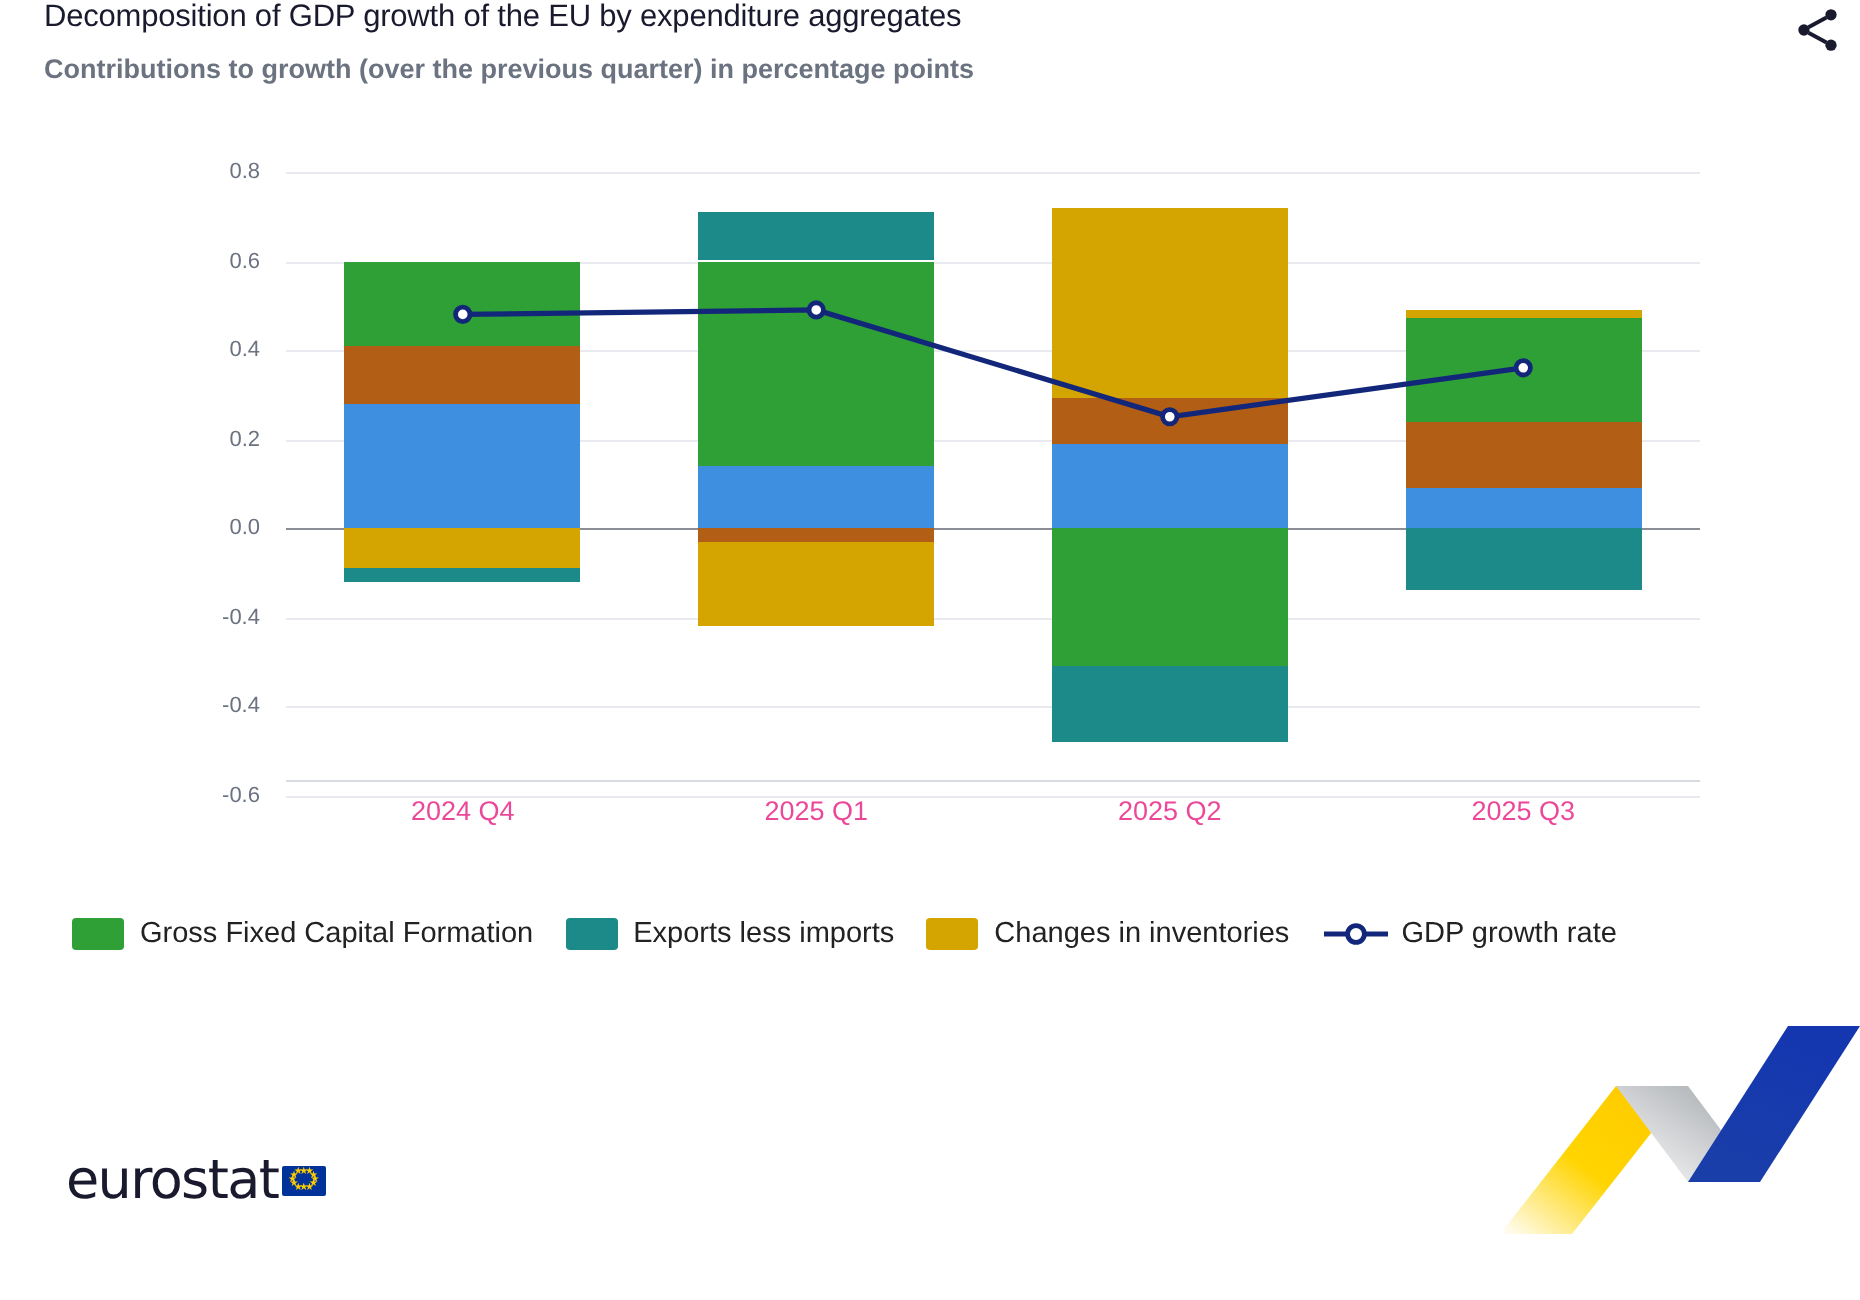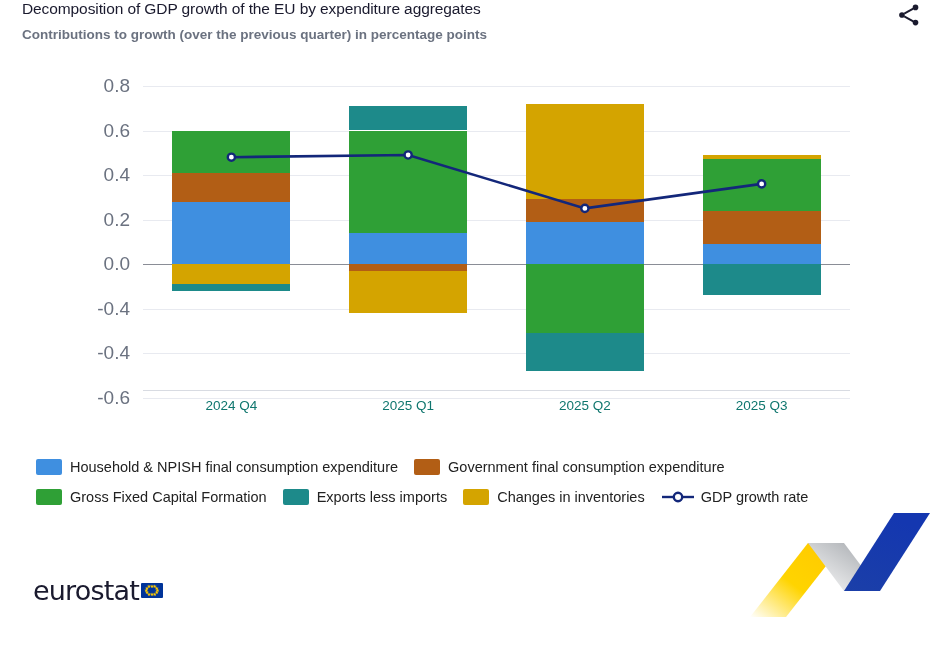--- a/index.html
+++ b/index.html
@@ -73,34 +73,34 @@
     left: 143px;
     width: 707px;
     height: 1px;
     background: #d8dbe2;
   }
   .y-tick-label {
     position: absolute;
     right: 0px;
     width: 52px;
     text-align: right;
-    font-size: 19px;
+    font-size: 11px;
     color: #6b7280;
     transform: translateY(-50%);
   }
   .y-tick-wrap {
     position: absolute;
     left: 30px;
     width: 100px;
   }
   .x-tick-label {
     position: absolute;
     top: 398px;
     font-size: 13.5px;
-    color: #0f766e;
+    color: #ec4899;
     text-align: center;
     width: 160px;
   }
 
   .bar-seg {
     position: absolute;
   }
 
   #line-svg {
     position: absolute;
@@ -268,30 +268,20 @@
     </svg>
   <div id="xlabels-layer">
       <div class="x-tick-label" style="left: 151.375px;">2024 Q4</div>
       <div class="x-tick-label" style="left: 328.125px;">2025 Q1</div>
       <div class="x-tick-label" style="left: 504.875px;">2025 Q2</div>
       <div class="x-tick-label" style="left: 681.625px;">2025 Q3</div>
     </div>
 </div>
 
 <div id="legend">
-  <div class="legend-row" id="legend-row-1">
-      <div class="legend-item">
-        <span class="legend-swatch" style="background: rgb(63, 143, 224);"></span>
-        <span class="legend-label">Household &amp; NPISH final consumption expenditure</span>
-      </div>
-      <div class="legend-item">
-        <span class="legend-swatch" style="background: rgb(178, 94, 21);"></span>
-        <span class="legend-label">Government final consumption expenditure</span>
-      </div>
-    </div>
   <div class="legend-row" id="legend-row-2">
       <div class="legend-item">
         <span class="legend-swatch" style="background: rgb(47, 160, 54);"></span>
         <span class="legend-label">Gross Fixed Capital Formation</span>
       </div>
       <div class="legend-item">
         <span class="legend-swatch" style="background: rgb(29, 138, 138);"></span>
         <span class="legend-label">Exports less imports</span>
       </div>
       <div class="legend-item">

